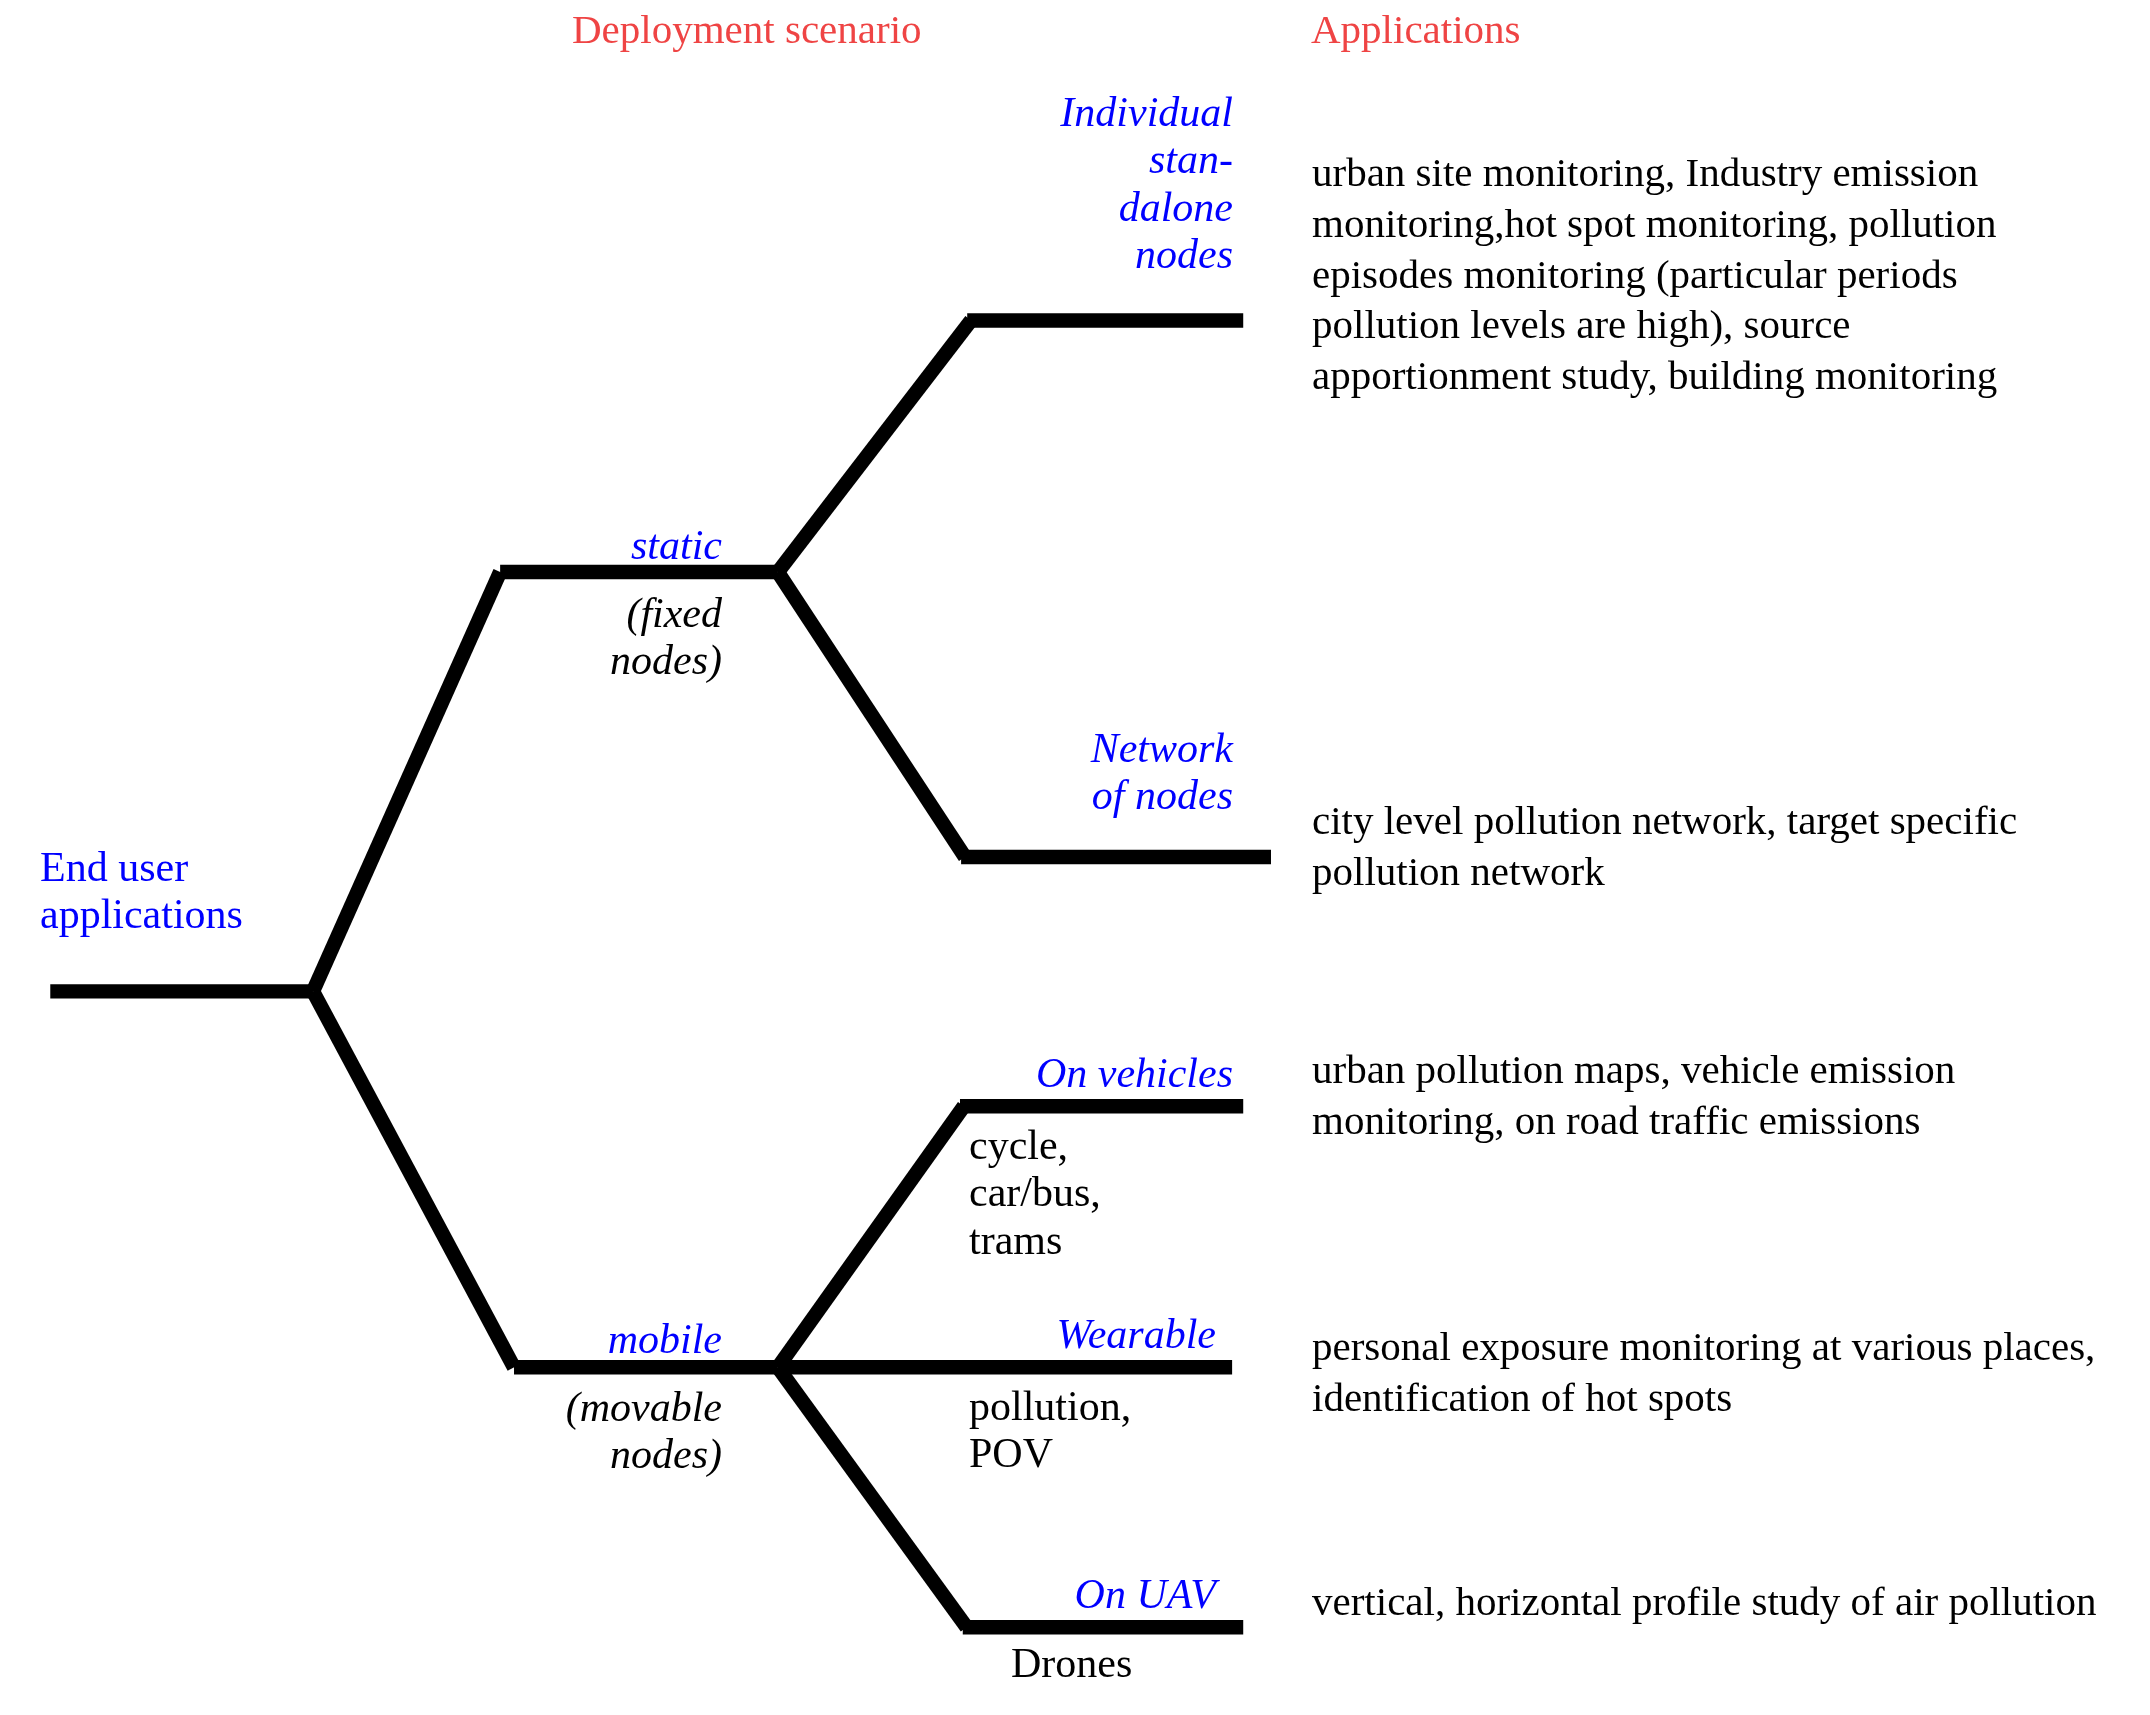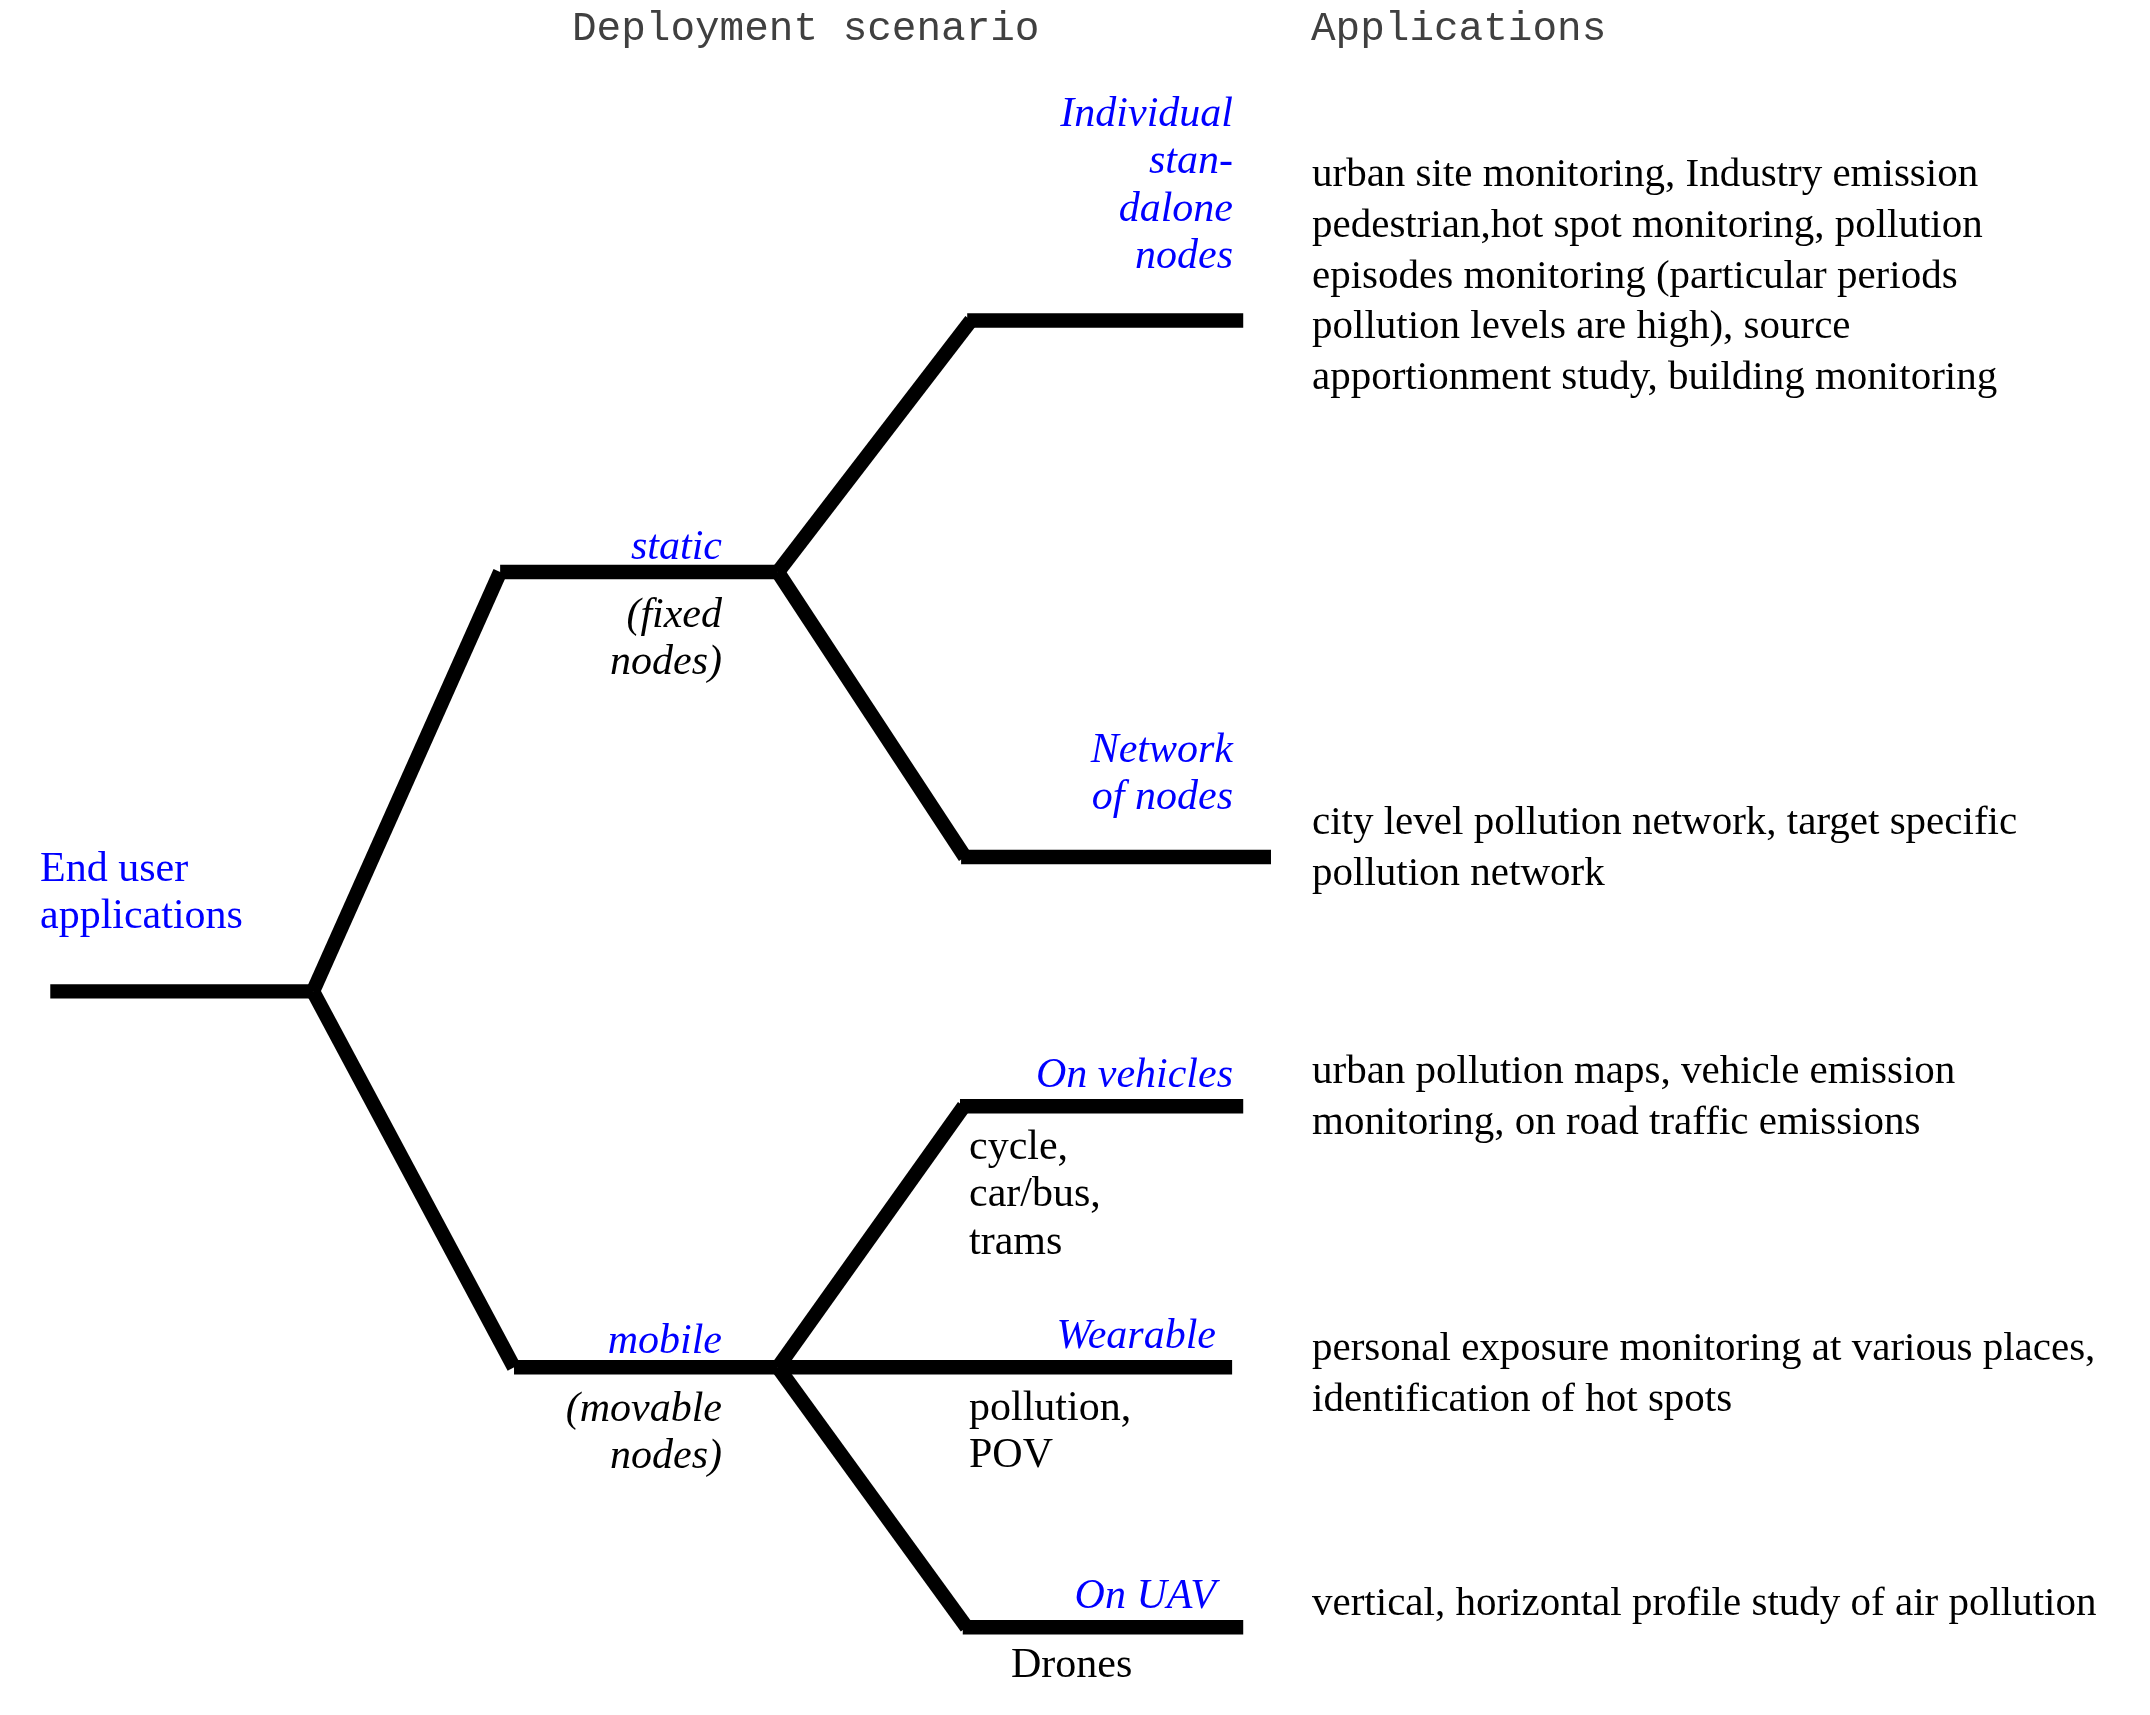--- a/index.html
+++ b/index.html
@@ -26,22 +26,21 @@
   }
   .lbl {
     position: absolute;
     font-family: "Liberation Serif", "DejaVu Serif", serif;
     color: #000000;
     line-height: 1.13;
     white-space: pre-line;
   }
   .col-header {
     font-size: 41px;
-    color: #404040;
-    font-family: Liberation Mono, monospace;
+    color: #ef4444;
   }
   .node-blue {
     color: #0000ff;
     font-size: 42px;
   }
   .node-sub {
     color: #000000;
     font-size: 42px;
   }
   .app-text {
@@ -96,21 +95,21 @@
   <div class="lbl node-blue ta-right" style="left:355px; top:522px; width:367px;">static</div>
 
   <div class="lbl node-sub ta-right" style="left:355px; top:590px; width:367px;">(fixed
 nodes)</div>
 
   <div class="lbl node-blue ta-right" style="left:755px; top:89px; width:478px;">Individual
 stan-
 dalone
 nodes</div>
 
-  <div class="lbl app-text ta-left" style="left:1312px; top:147px; width:783px;">urban site monitoring, Industry emission pedestrian,hot spot monitoring, pollution episodes monitoring (particular periods pollution levels are high), source apportionment study, building monitoring</div>
+  <div class="lbl app-text ta-left" style="left:1312px; top:147px; width:783px;">urban site monitoring, Industry emission monitoring,hot spot monitoring, pollution episodes monitoring (particular periods pollution levels are high), source apportionment study, building monitoring</div>
 
   <div class="lbl node-blue ta-right" style="left:755px; top:725px; width:478px;">Network
 of nodes</div>
 
   <div class="lbl app-text ta-left" style="left:1312px; top:795px; width:794px;">city level pollution network, target specific pollution network</div>
 
   <div class="lbl node-blue ta-right" style="left:355px; top:1316px; width:367px;">mobile</div>
 
   <div class="lbl node-sub ta-right" style="left:322px; top:1384px; width:400px;">(movable
 nodes)</div>

